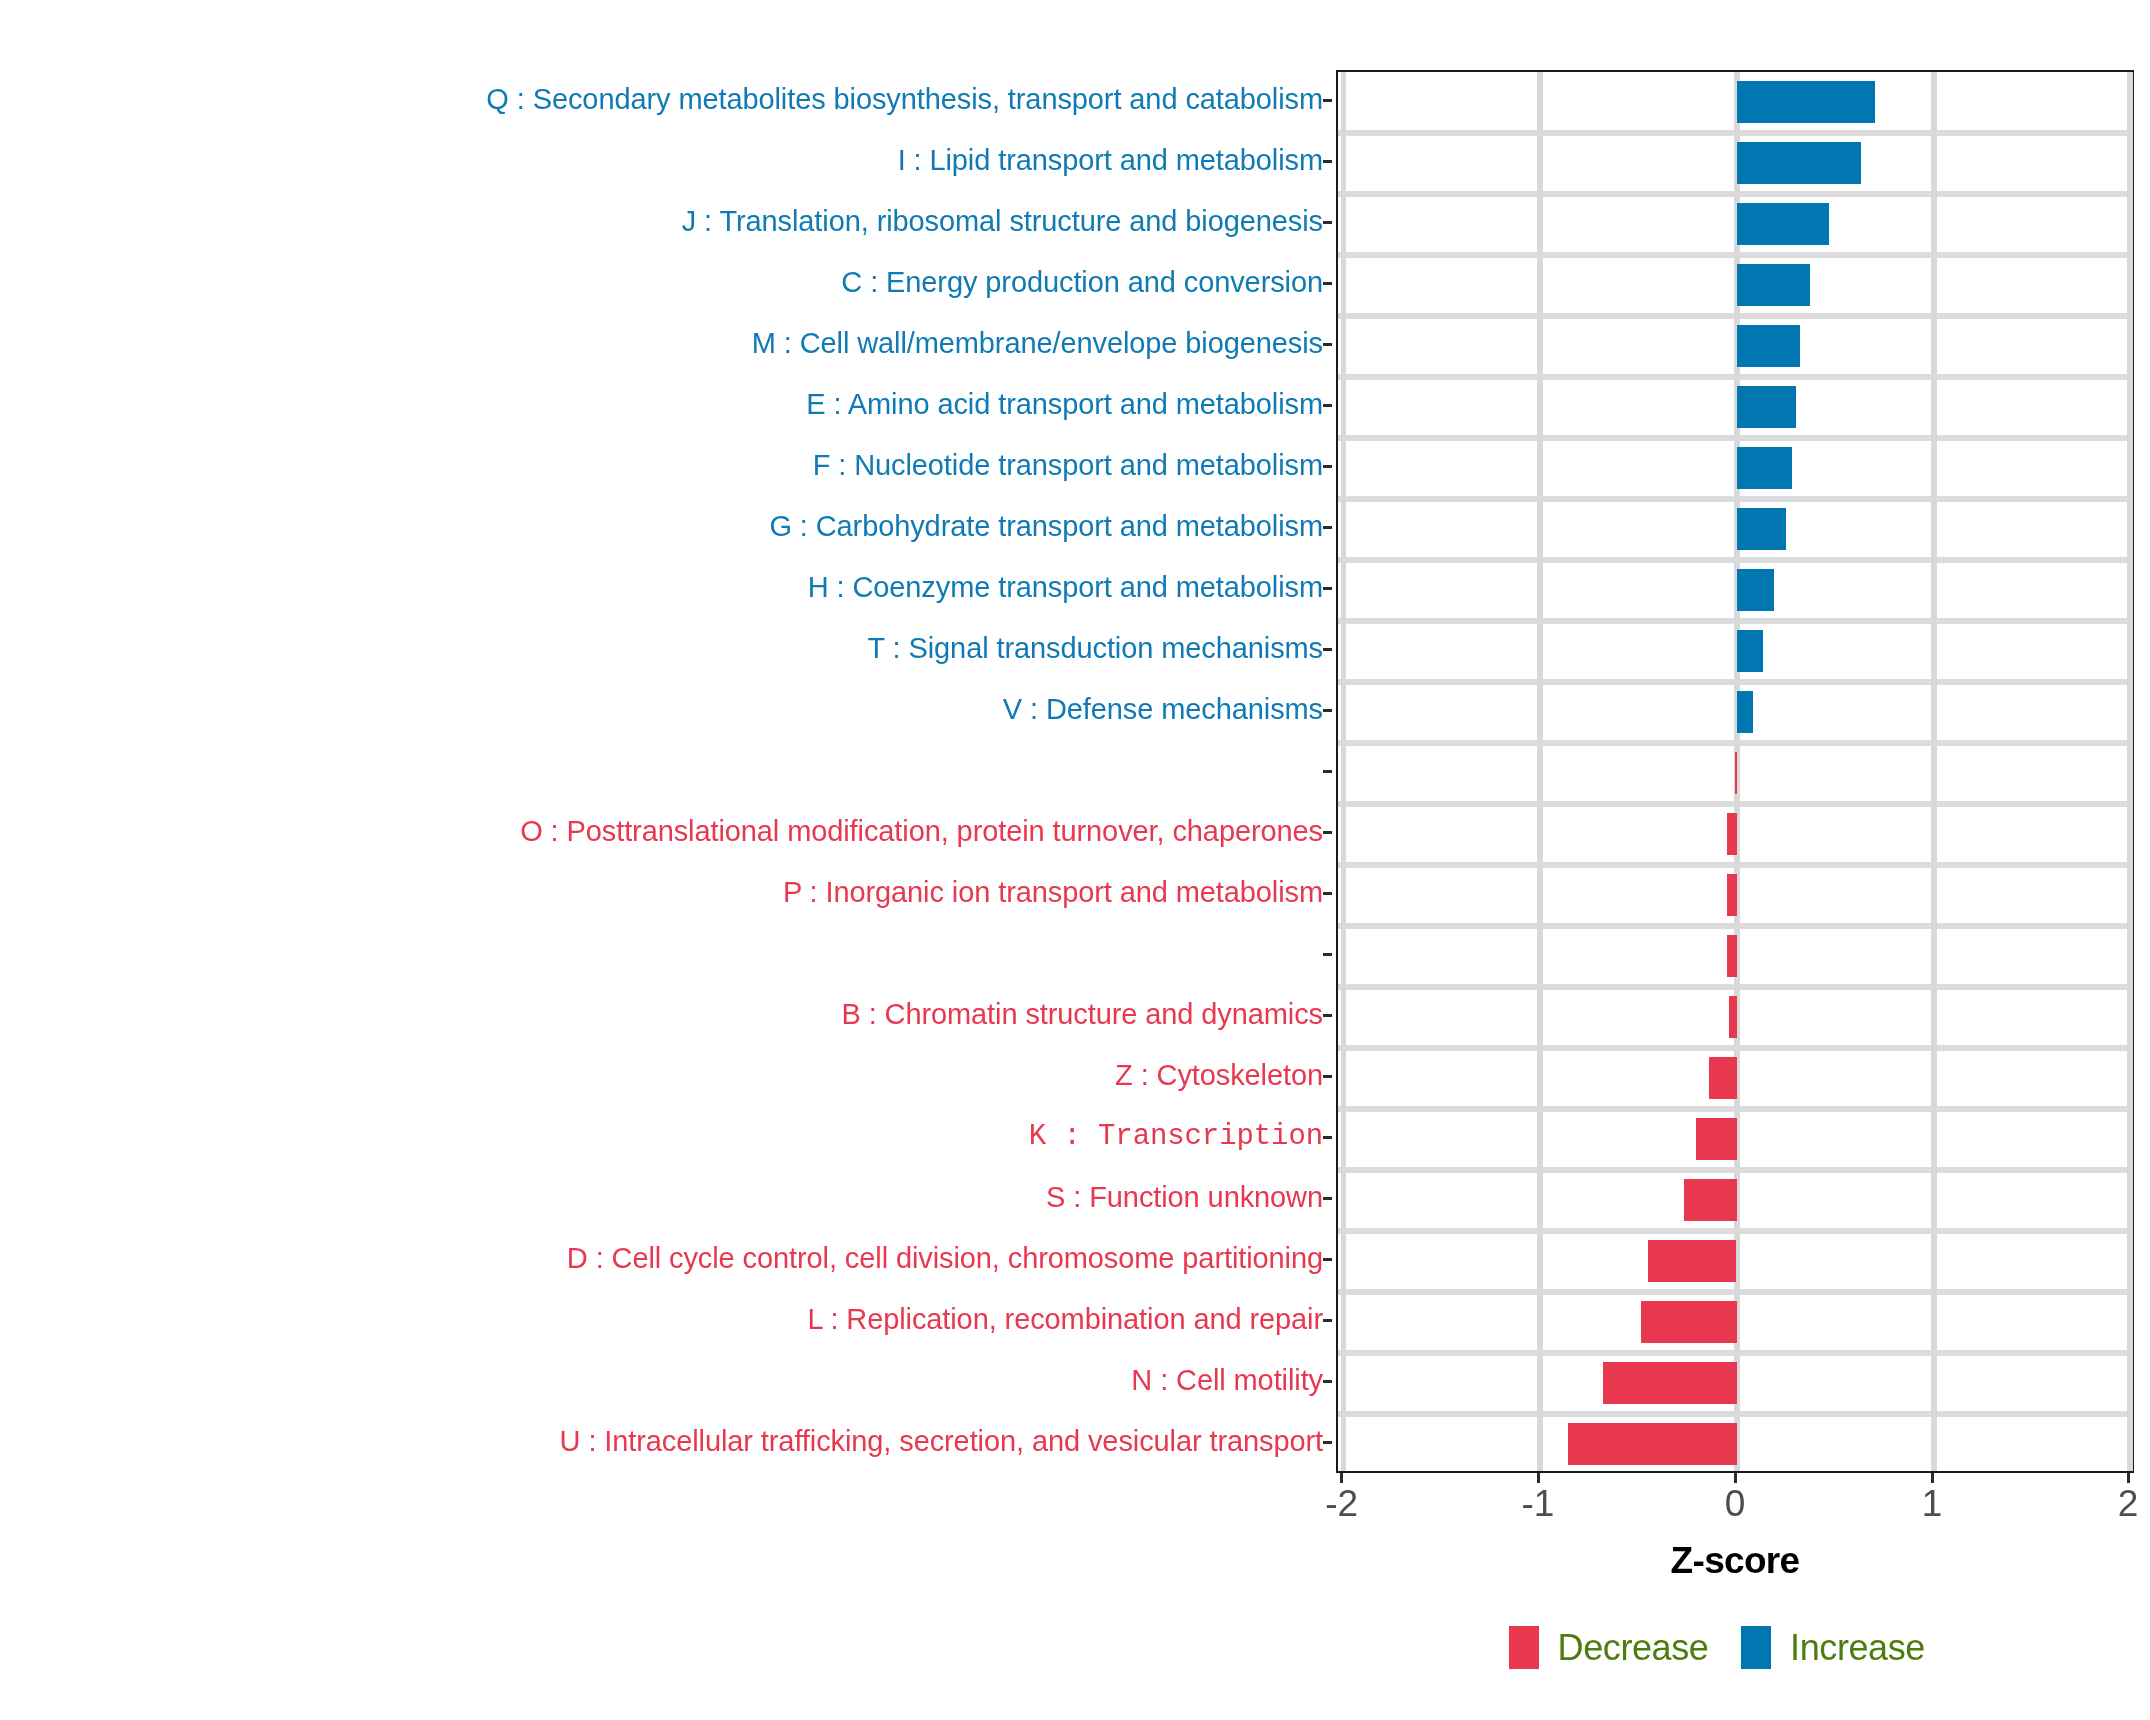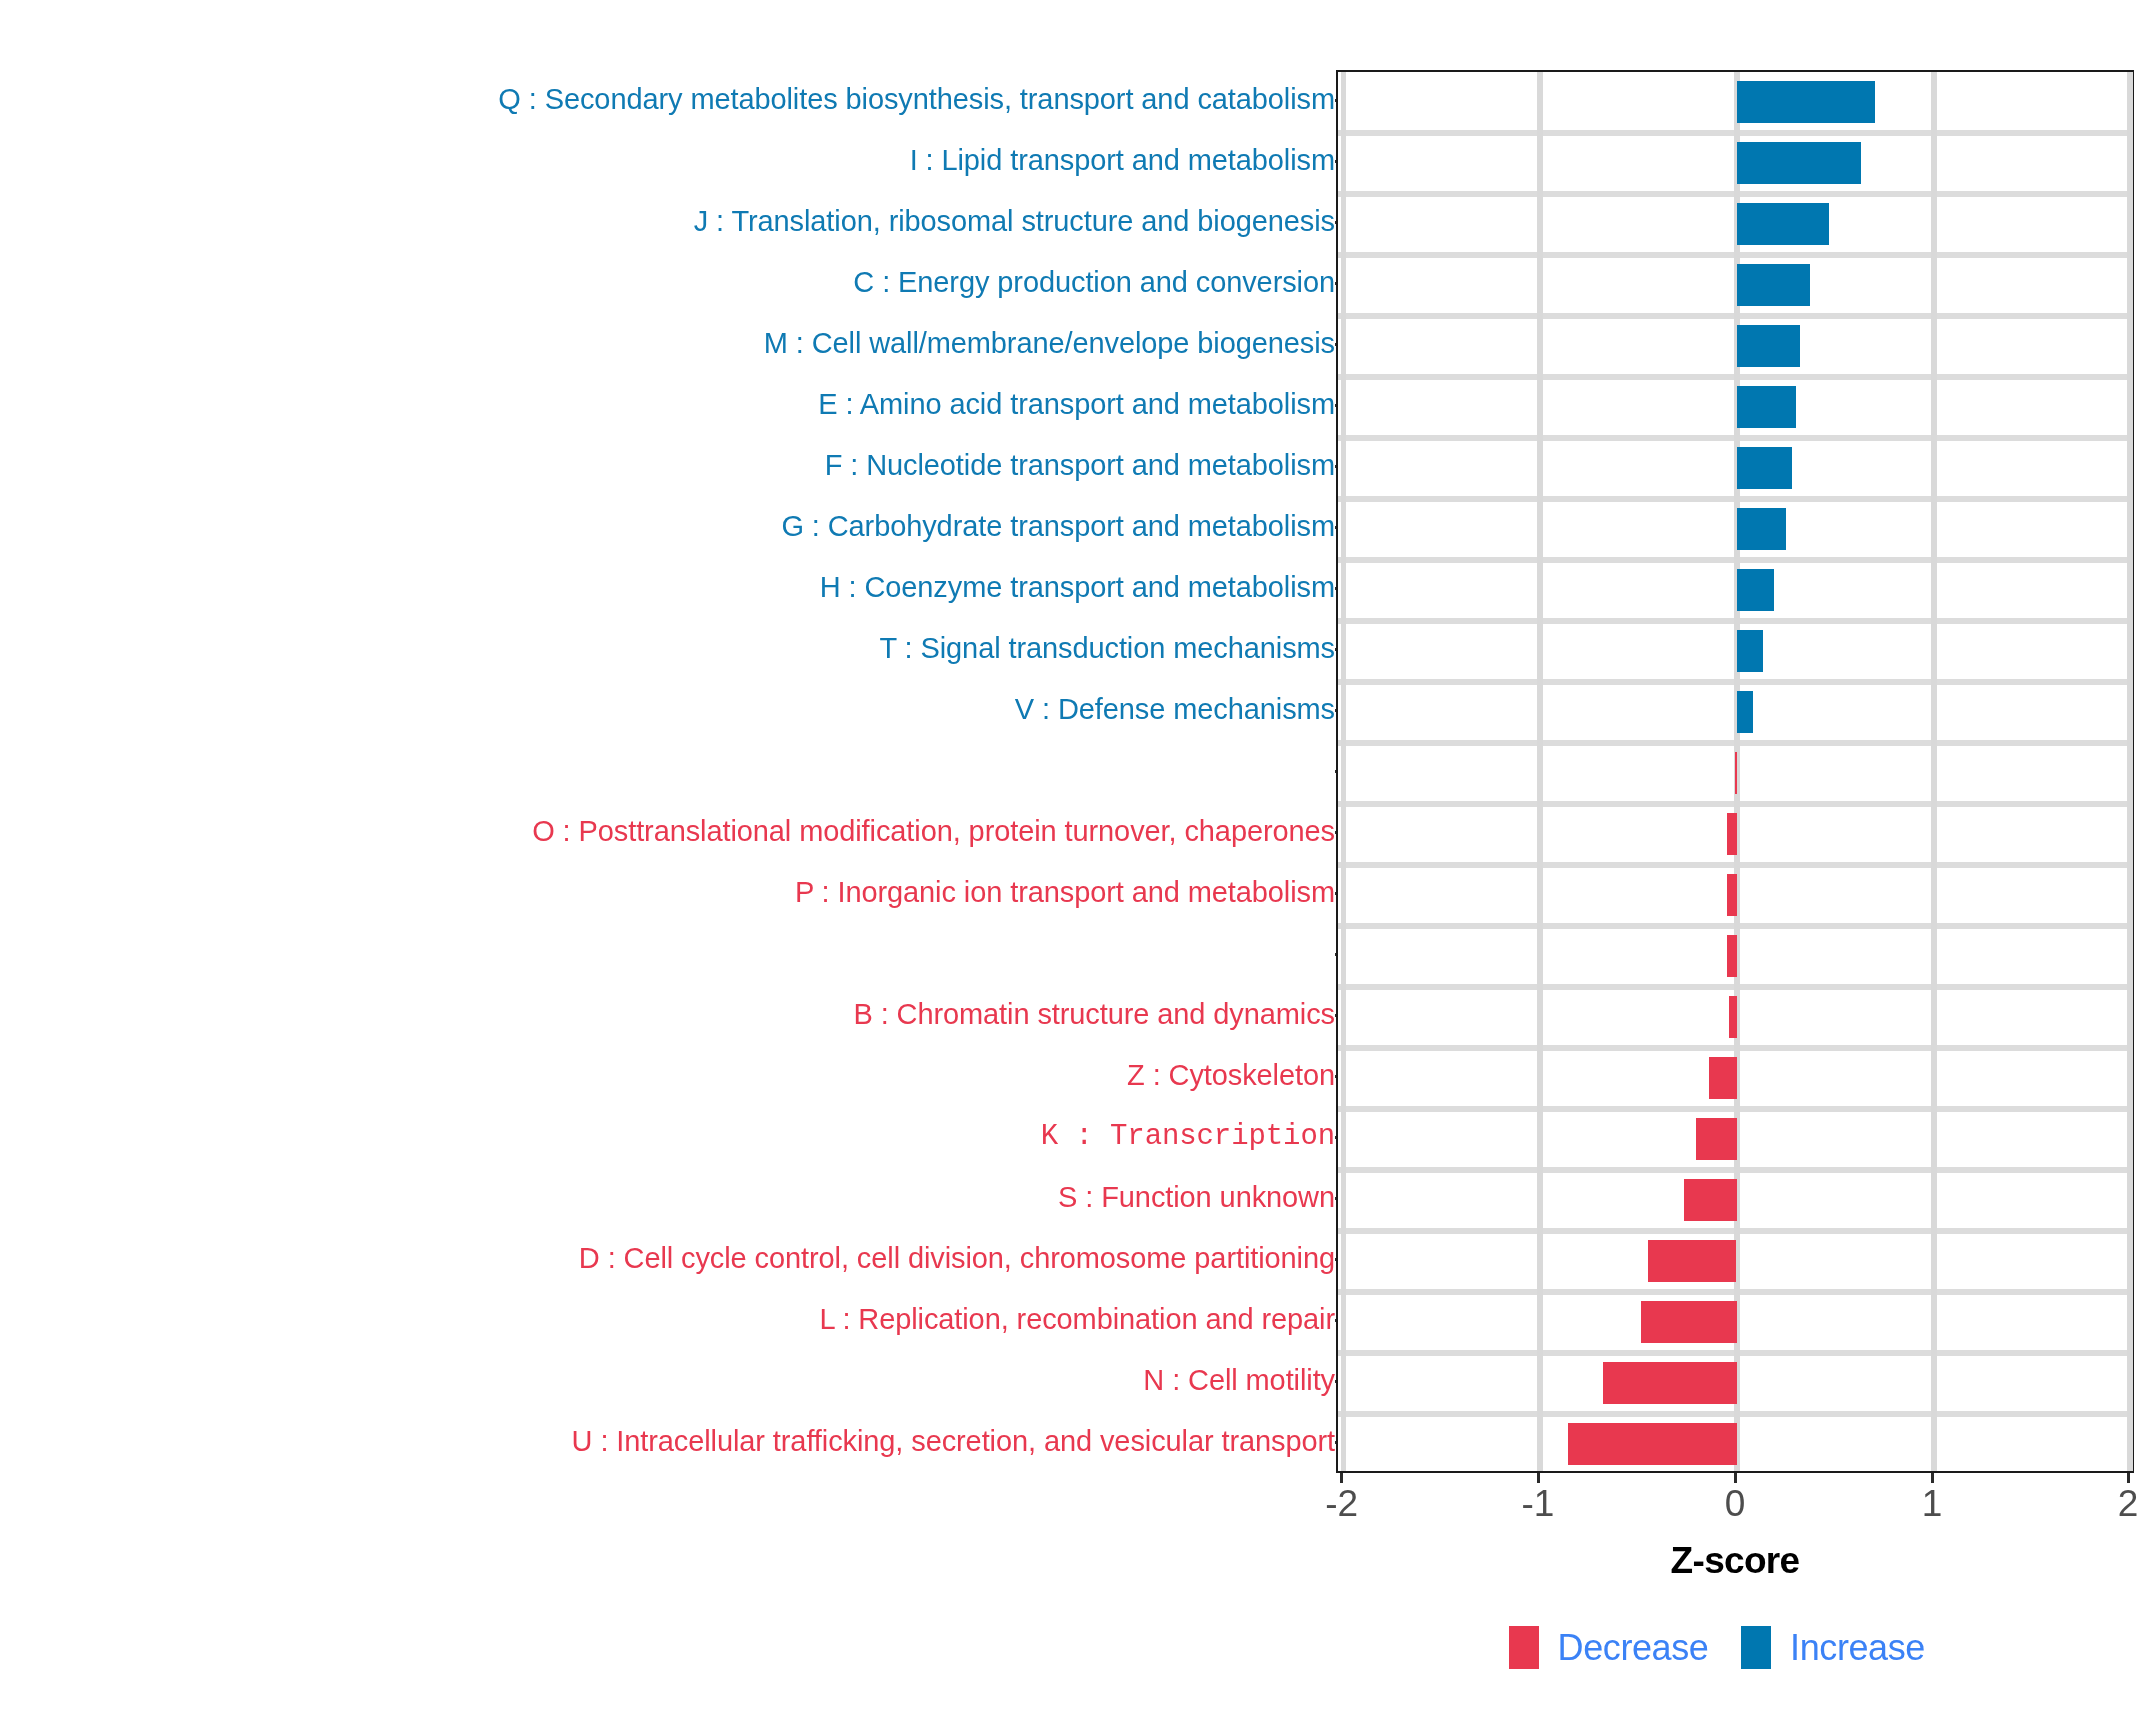--- a/index.html
+++ b/index.html
@@ -18,21 +18,21 @@
   #figure {
     position: absolute;
     left: 0; top: 0;
     width: 2151px;
     height: 1721px;
   }
 
   
   #labels {
     position: absolute;
-    left: 12px;
+    left: 0;
     top: 70px;
     width: 1323px;
     height: 1403px;
   }
   .cat-label {
     position: absolute;
     right: 0;
     width: 1323px;
     text-align: right;
     font-size: 29px;
@@ -142,21 +142,21 @@
     align-items: center;
   }
   .legend-key {
     width: 30px;
     height: 43px;
     margin-right: 18.6px;
   }
   .legend-label {
     font-size: 36px;
     line-height: 1;
-    color: #3b82f6;
+    color: #4d7c0f;
     letter-spacing: -0.4px;
     margin-right: 33px;
     white-space: nowrap;
   }
 </style>
 </head>
 <body>
 
 <div id="figure">
 

